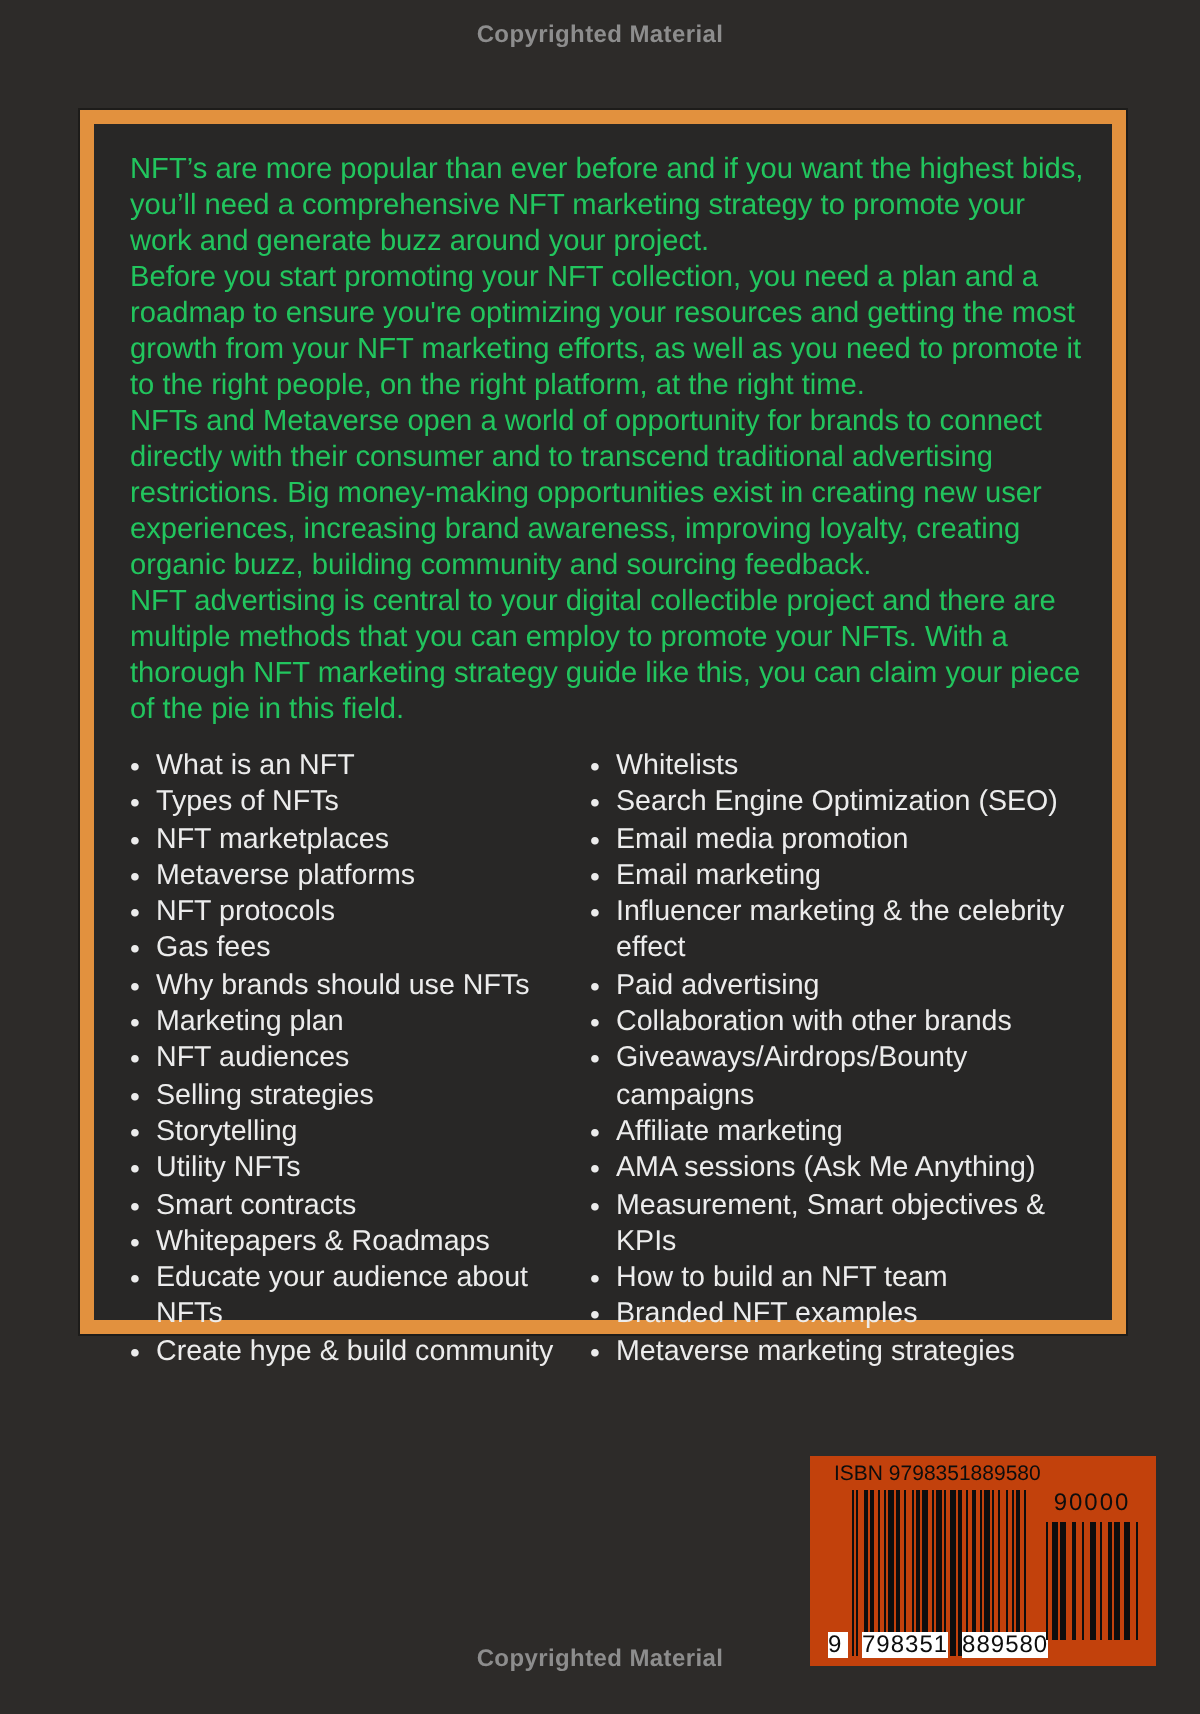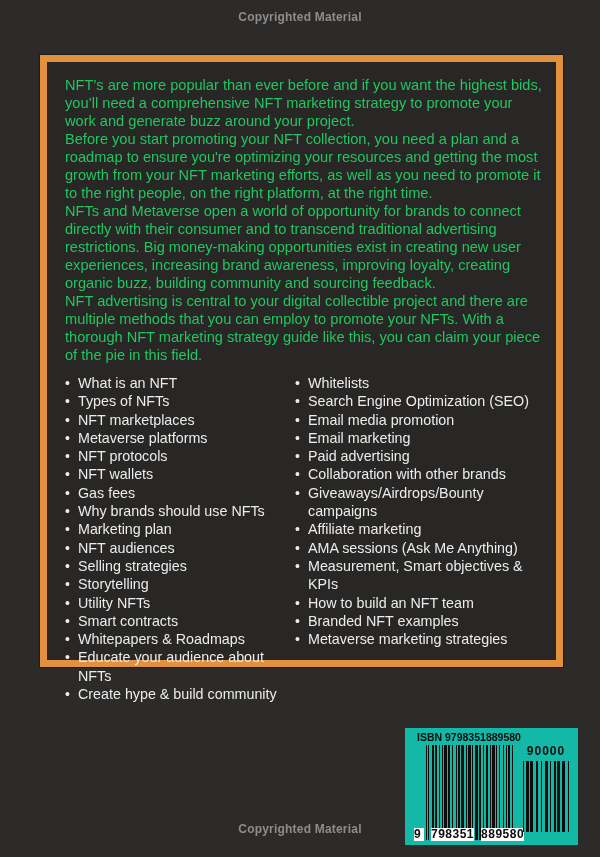--- a/index.html
+++ b/index.html
@@ -44,27 +44,26 @@
   .topics ul.right{flex:1;}
   .topics li{position:relative;padding-left:13px;}
   .topics li::before{
     content:"•";
     position:absolute;left:0;top:0;
     font-size:14px;
   }
   
   .bc-box{
     position:absolute;left:405px;top:728px;
-    width:173px;height:117px;
-    background:#14b8a6;
+    width:173px;height:105px;
+    background:#c2410c;
     box-sizing:border-box;
     display:flex;flex-direction:column;
     padding:3px 7px 4px 9px;
     color:#0d0d0d;
-    font-weight:bold;
   }
   .bc-isbn{
     font-size:10.5px;line-height:13px;
     padding-left:3px;
     white-space:nowrap;
     color:#0d0d0d;
   }
   .bc-row{
     flex:1;display:flex;gap:7px;margin-top:1px;
   }
@@ -101,38 +100,38 @@
       <p>NFTs and Metaverse open a world of opportunity for brands to connect directly with their consumer and to transcend traditional advertising restrictions. Big money-making opportunities exist in creating new user experiences, increasing brand awareness, improving loyalty, creating organic buzz, building community and sourcing feedback.</p>
       <p>NFT advertising is central to your digital collectible project and there are multiple methods that you can employ to promote your NFTs. With a thorough NFT marketing strategy guide like this, you can claim your piece of the pie in this field.</p>
     </div>
     <div class="topics">
       <ul class="left">
           <li>What is an NFT</li>
           <li>Types of NFTs</li>
           <li>NFT marketplaces</li>
           <li>Metaverse platforms</li>
           <li>NFT protocols</li>
-          <li>NFT wallets</li>
           <li>Gas fees</li>
           <li>Why brands should use NFTs</li>
           <li>Marketing plan</li>
           <li>NFT audiences</li>
           <li>Selling strategies</li>
           <li>Storytelling</li>
           <li>Utility NFTs</li>
           <li>Smart contracts</li>
           <li>Whitepapers &amp; Roadmaps</li>
           <li>Educate your audience about NFTs</li>
           <li>Create hype &amp; build community</li>
         </ul>
       <ul class="right">
           <li>Whitelists</li>
           <li>Search Engine Optimization (SEO)</li>
           <li>Email media promotion</li>
           <li>Email marketing</li>
+          <li>Influencer marketing &amp; the celebrity effect</li>
           <li>Paid advertising</li>
           <li>Collaboration with other brands</li>
           <li>Giveaways/Airdrops/Bounty campaigns</li>
           <li>Affiliate marketing</li>
           <li>AMA sessions (Ask Me Anything)</li>
           <li>Measurement, Smart objectives &amp; KPIs</li>
           <li>How to build an NFT team</li>
           <li>Branded NFT examples</li>
           <li>Metaverse marketing strategies</li>
         </ul>

